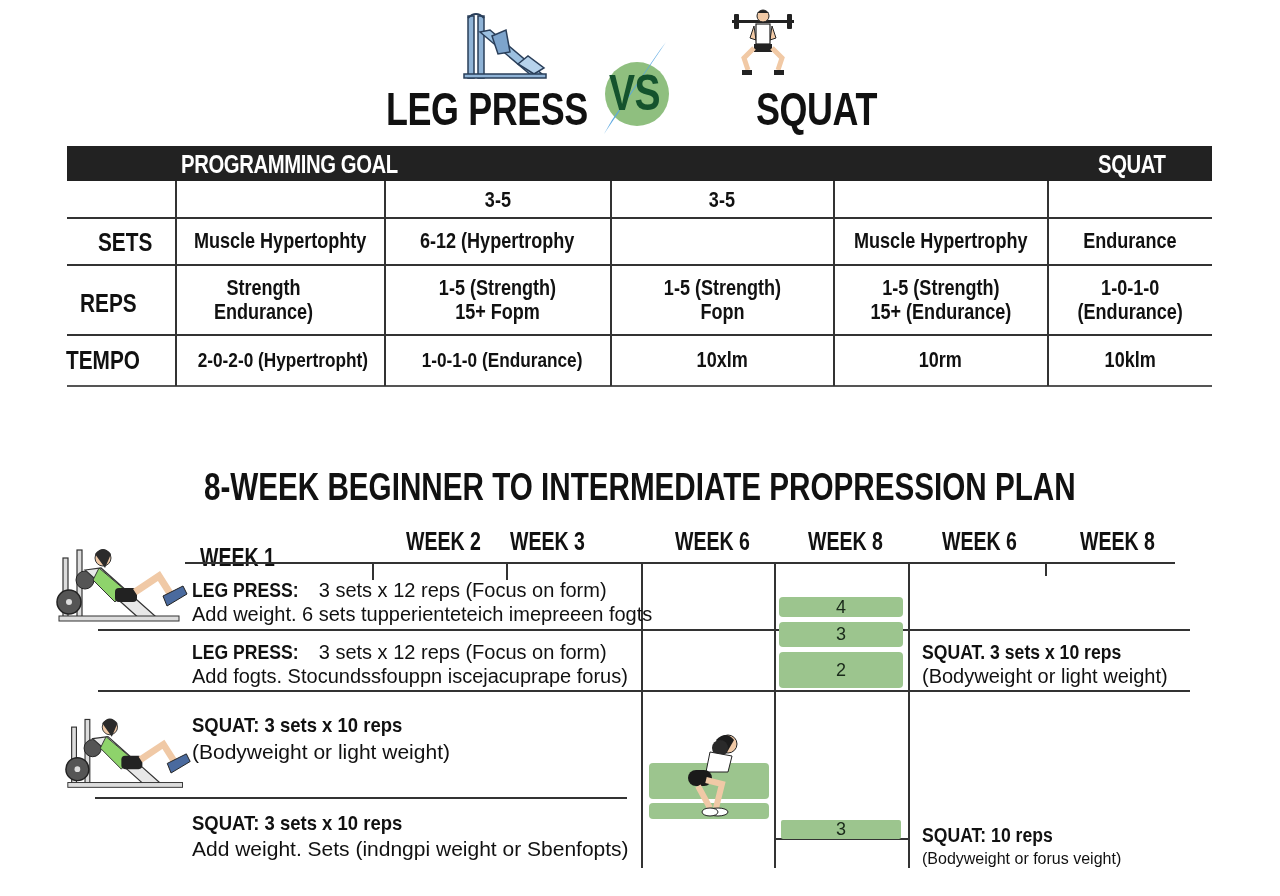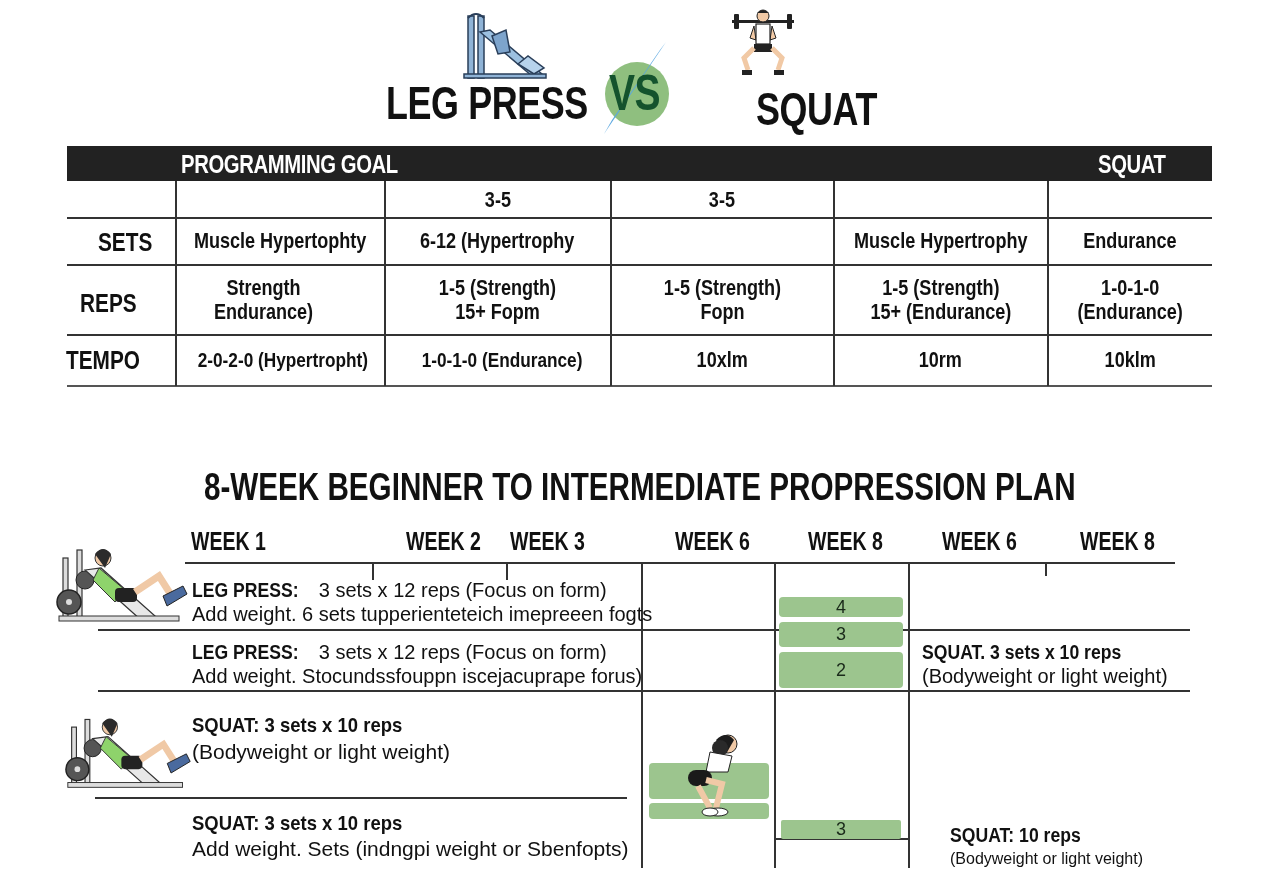--- a/index.html
+++ b/index.html
@@ -27,21 +27,21 @@
 
   <svg class="abs" style="left:462px;top:12px" width="86" height="68" viewBox="0 0 86 68">
     <rect x="6" y="4" width="6" height="62" fill="#8fb3d6" stroke="#2a3f5a" stroke-width="1.5"></rect>
     <rect x="16" y="4" width="6" height="62" fill="#8fb3d6" stroke="#2a3f5a" stroke-width="1.5"></rect>
     <path d="M6 6 Q14 -2 22 6" fill="none" stroke="#2a3f5a" stroke-width="2"></path>
     <polygon points="18,20 28,18 80,62 70,64" fill="#9cc0e0" stroke="#2a3f5a" stroke-width="1.5"></polygon>
     <polygon points="30,24 44,18 48,40 36,42" fill="#7da4cc" stroke="#2a3f5a" stroke-width="1.5"></polygon>
     <polygon points="56,52 66,44 82,56 72,62" fill="#b7d3ec" stroke="#2a3f5a" stroke-width="1.5"></polygon>
     <rect x="2" y="62" width="82" height="4" fill="#8fb3d6" stroke="#2a3f5a" stroke-width="1.5"></rect>
   </svg>
-  <div class="abs title-big" style="left:386px;top:76px;">
+  <div class="abs title-big" style="left:386px;top:82px;">
     <span class="cond" style="display:inline-block;font-size:46px;">LEG PRESS</span>
   </div>
 
   <div>
     <div class="abs" style="left:605px;top:62px;width:64px;height:64px;border-radius:50%;background:#8fbf7f;"></div>
     <svg class="abs" style="left:600px;top:40px" width="70" height="96" viewBox="0 0 70 96">
       <polygon points="66,2 4,94 12,80 60,10" fill="#5aa7e0"></polygon>
     </svg>
     <div class="abs" style="left:609px;top:64px;font-size:50px;font-weight:700;color:#14532d;">
       <span class="cond" style="display:inline-block;">VS</span>
@@ -144,21 +144,21 @@
   <div class="cell" style="left:1048px;top:335px;width:164px;height:50px;">
       <span>10klm</span>
     </div>
 </div>
 
 <div>
   <div class="abs" style="left:0;top:466px;width:1280px;text-align:center;font-size:38px;font-weight:700;">
     <span style="display:inline-block;transform:scaleX(0.78);white-space:nowrap;">8-WEEK BEGINNER TO INTERMEDIATE PROPRESSION PLAN</span>
   </div>
 
-  <div class="week" style="left:191px;"><span>WEEK 1</span></div>
+  <div class="week" style="left:200px;margin-top:16px;"><span>WEEK 1</span></div>
   <div class="week" style="left:406px;"><span>WEEK 2</span></div>
   <div class="week" style="left:510px;"><span>WEEK 3</span></div>
   <div class="week" style="left:675px;"><span>WEEK 6</span></div>
   <div class="week" style="left:808px;"><span>WEEK 8</span></div>
   <div class="week" style="left:942px;"><span>WEEK 6</span></div>
   <div class="week" style="left:1080px;"><span>WEEK 8</span></div>
 
   <div class="hline" style="left:185px;top:562px;width:990px;height:1.5px;"></div>
   <div class="vline" style="left:372px;top:562px;height:18px;"></div>
   <div class="vline" style="left:506px;top:562px;height:18px;"></div>
@@ -201,37 +201,37 @@
     <path d="M80 52 L104 36 L118 58" fill="none" stroke="#f0c9a6" stroke-width="7"></path>
     <polygon points="108,56 128,46 132,54 112,66" fill="#4a6a9e" stroke="#222"></polygon>
   </svg>
 
   <div class="plan-text" style="left:192px;top:578px;">
     <div><b class="sq">LEG PRESS:</b><span> 3 sets x 12 reps (Focus on form)</span></div>
     <div>Add weight. 6 sets tupperientetеich imepreeen fogts</div>
   </div>
   <div class="plan-text" style="left:192px;top:640px;">
     <div><b class="sq">LEG PRESS:</b><span> 3 sets x 12 reps (Focus on form)</span></div>
-    <div>Add weight. Stocundssfouppn iscejacuprape forus)</div>
+    <div>Add fogts. Stocundssfouppn iscejacuprape forus)</div>
   </div>
   <div class="plan-text" style="left:192px;top:711px;font-size:21px;line-height:27px;">
     <div><b class="sq">SQUAT: 3 sets x 10 reps</b></div>
     <div>(Bodyweight or light weight)</div>
   </div>
   <div class="plan-text" style="left:192px;top:810px;font-size:21px;line-height:26px;">
     <div><b class="sq">SQUAT: 3 sets x 10 reps</b></div>
     <div>Add weight. Sets (indngpi weight or Sbenfopts)</div>
   </div>
   <div class="plan-text" style="left:922px;top:640px;">
     <div><b class="sq">SQUAT. 3 sets x 10 reps</b></div>
     <div>(Bodyweight or light weight)</div>
   </div>
-  <div class="plan-text" style="left:922px;top:823px;font-size:20px;line-height:24px;margin-left:28px;">
+  <div class="plan-text" style="left:922px;top:823px;font-size:20px;line-height:24px;">
     <div><b class="sq">SQUAT: 10 reps</b></div>
-    <div style="font-size:16px;">(Bodyweight or light veight)</div>
+    <div style="font-size:16px;">(Bodyweight or forus veight)</div>
   </div>
 
   <div class="gbar" style="left:779px;top:597px;width:124px;height:20px;">
       <span>4</span>
     </div>
   <div class="gbar" style="left:779px;top:622px;width:124px;height:25px;">
       <span>3</span>
     </div>
   <div class="gbar" style="left:779px;top:652px;width:124px;height:36px;">
       <span>2</span>

